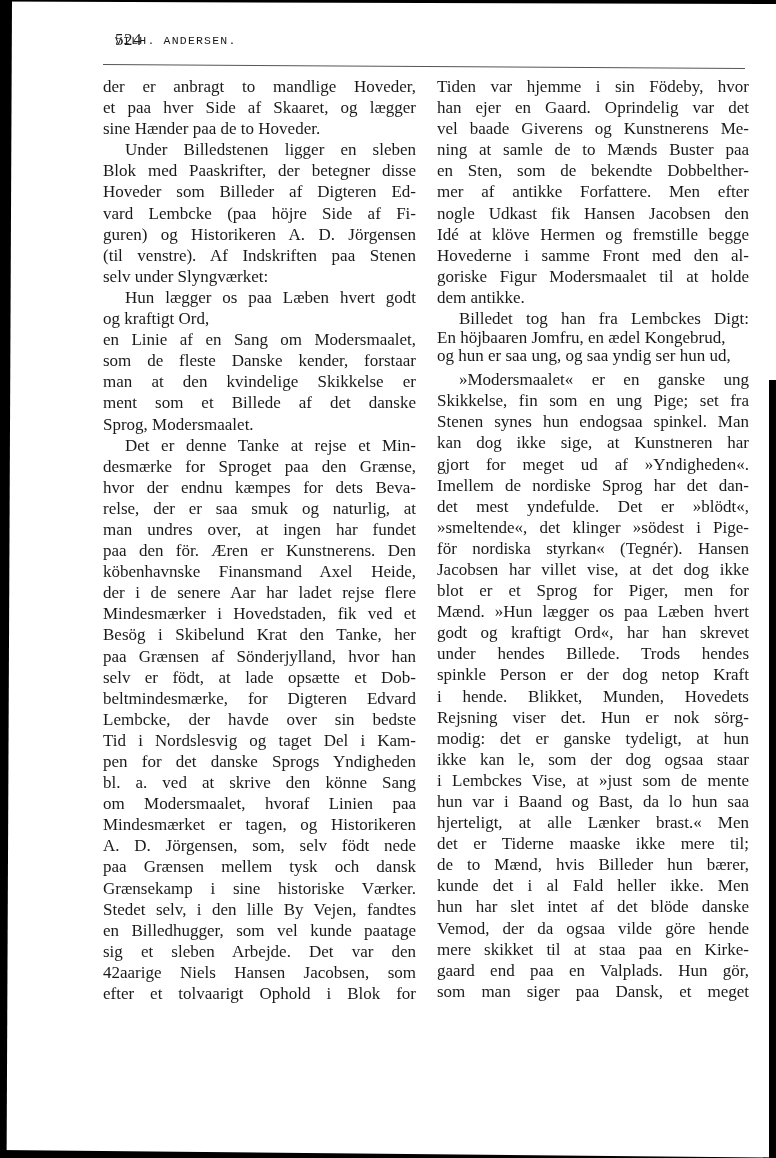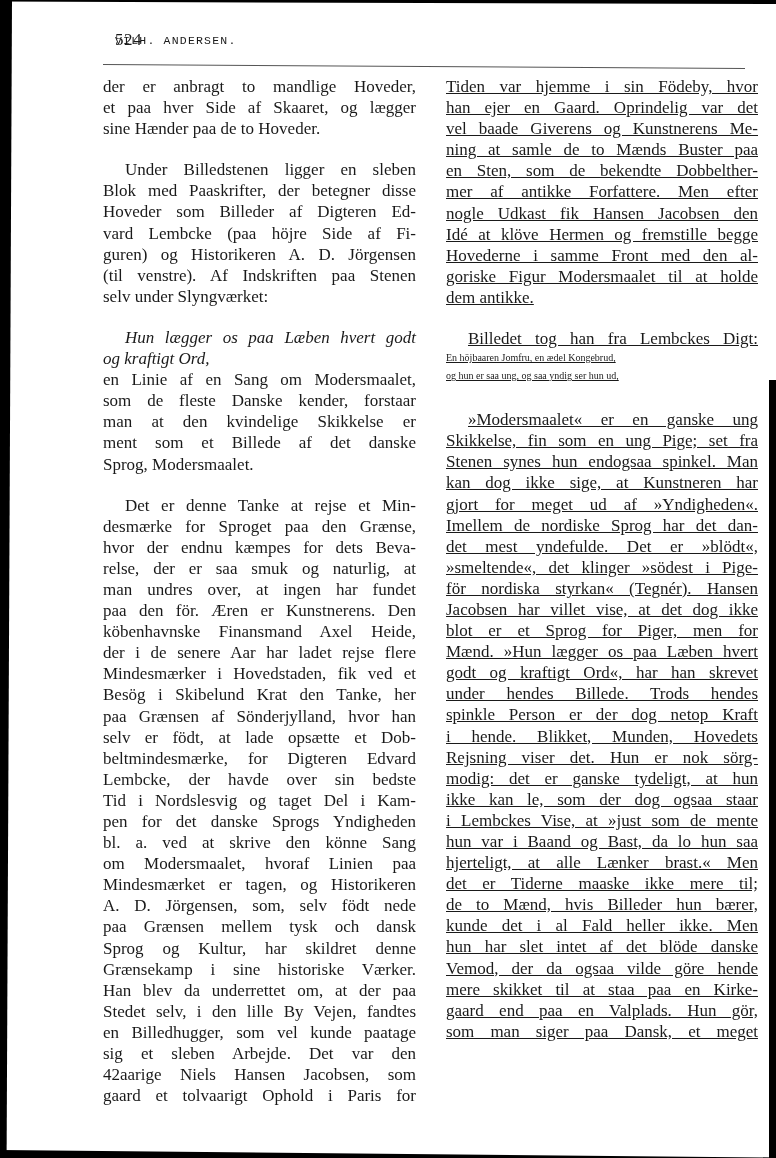--- a/index.html
+++ b/index.html
@@ -42,30 +42,30 @@
   .head-rule {
     position: absolute; left: 103px; top: 64px; width: 642px; height: 0;
     border-top: 1.5px solid #555;
     transform: rotate(0.35deg); transform-origin: left;
   }
   .column {
     position: absolute; top: 76px;
     font-size: 17px; line-height: 21.1px;
   }
   .col-left { left: 103px; width: 313px; }
-  .col-right { left: 446px; width: 312px; text-decoration: underline; }
+  .col-right { left: 437px; width: 312px; }
   .line {
     display: block; white-space: nowrap;
     text-align: justify; text-align-last: justify;
     height: 21.1px;
   }
   .line.last { text-align-last: left; }
-  .line.indent { padding-left: 22px; margin-top: 20px; }
-  .line.verse { font-style: italic; }
-  .line.small { font-size: 10px; height: 18px; line-height: 18px; }
+  .line.indent { padding-left: 22px; }
+  .line.verse { }
+  .line.small { font-size: 17px; height: 18px; line-height: 18px; }
   .spacer { display: block; height: 4px; }
 </style>
 </head>
 <body>
 
 <div class="border-top"></div>
 <div class="border-left"></div>
 <div class="border-right"></div>
 <div class="border-bottom"></div>
 
@@ -107,28 +107,26 @@
     <span class="line">selv er födt, at lade opsætte et Dob-</span>
     <span class="line">beltmindesmærke, for Digteren Edvard</span>
     <span class="line">Lembcke, der havde over sin bedste</span>
     <span class="line">Tid i Nordslesvig og taget Del i Kam-</span>
     <span class="line">pen for det danske Sprogs Yndigheden</span>
     <span class="line">bl. a. ved at skrive den könne Sang</span>
     <span class="line">om Modersmaalet, hvoraf Linien paa</span>
     <span class="line">Mindesmærket er tagen, og Historikeren</span>
     <span class="line">A. D. Jörgensen, som, selv födt nede</span>
     <span class="line">paa Grænsen mellem tysk och dansk</span>
-    <span class="line">Sprog og Kultur, har skildret denne</span>
     <span class="line">Grænsekamp i sine historiske Værker.</span>
-    <span class="line">Han blev da underrettet om, at der paa</span>
     <span class="line">Stedet selv, i den lille By Vejen, fandtes</span>
     <span class="line">en Billedhugger, som vel kunde paatage</span>
     <span class="line">sig et sleben Arbejde. Det var den</span>
     <span class="line">42aarige Niels Hansen Jacobsen, som</span>
-    <span class="line">gaard et tolvaarigt Ophold i Paris for</span>
+    <span class="line">efter et tolvaarigt Ophold i Blok for</span>
   </div>
 <div class="column col-right" id="col-right">
     <span class="line">Tiden var hjemme i sin Födeby, hvor</span>
     <span class="line">han ejer en Gaard. Oprindelig var det</span>
     <span class="line">vel baade Giverens og Kunstnerens Me-</span>
     <span class="line">ning at samle de to Mænds Buster paa</span>
     <span class="line">en Sten, som de bekendte Dobbelther-</span>
     <span class="line">mer af antikke Forfattere. Men efter</span>
     <span class="line">nogle Udkast fik Hansen Jacobsen den</span>
     <span class="line">Idé at klöve Hermen og fremstille begge</span>

